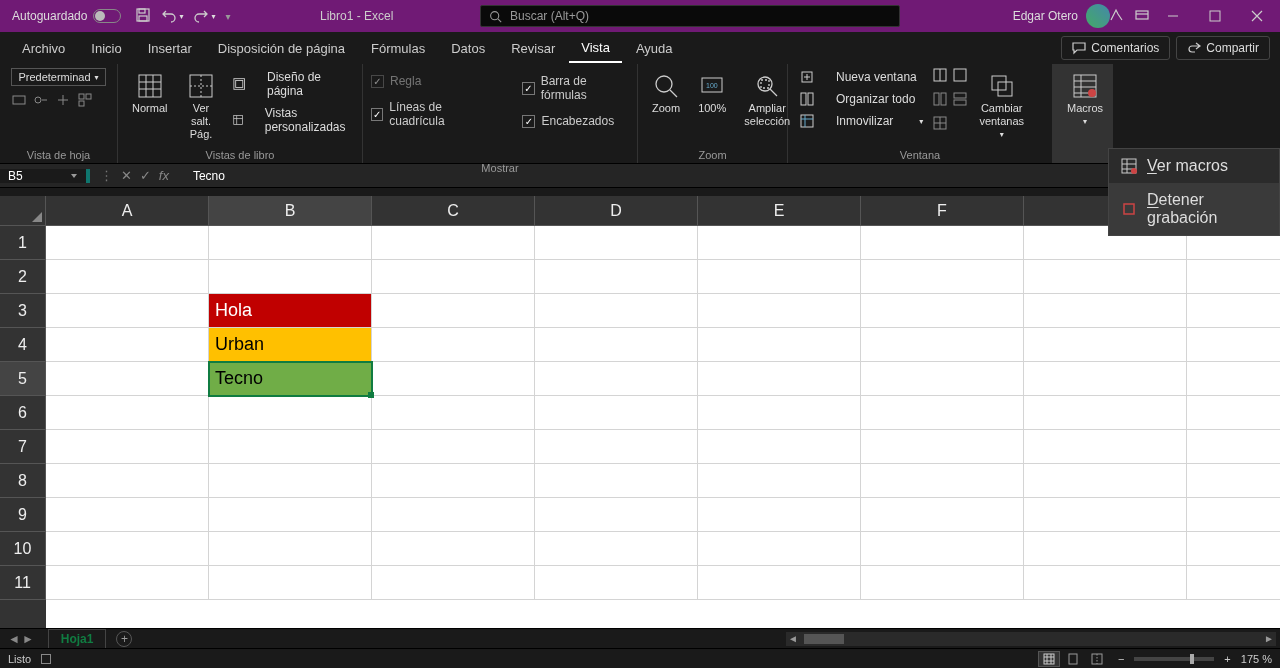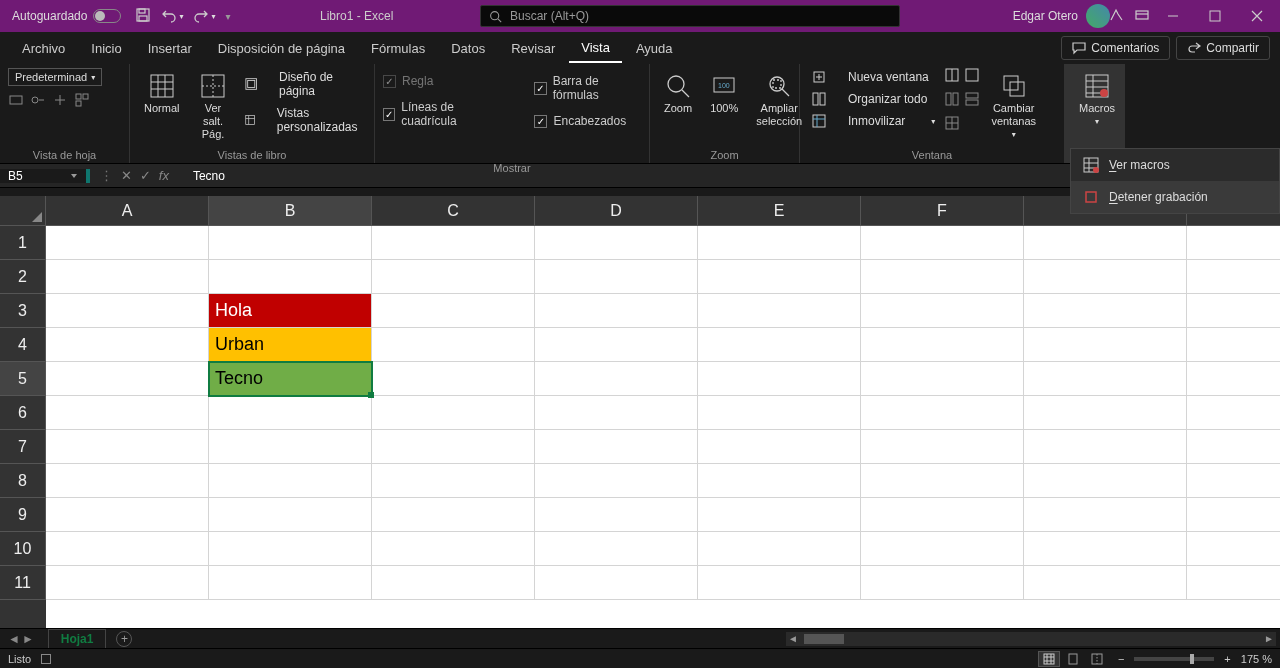--- a/index.html
+++ b/index.html
@@ -36,21 +36,21 @@
   .ribbon-btn-large svg{width:28px;height:28px;}
   .ribbon-btn-small{display:flex;align-items:center;gap:22px;font-size:12px;padding:2px 4px;cursor:pointer;}
   .ribbon-btn-small svg{width:14px;height:14px;}
   .ribbon-stack{display:flex;flex-direction:column;gap:4px;}
   .checkbox-item{display:flex;align-items:center;gap:6px;font-size:12px;color:#ccc;}
   .checkbox{width:13px;height:13px;border:1px solid #777;display:flex;align-items:center;justify-content:center;font-size:10px;}
   .checkbox.checked::after{content:"✓";color:#fff;}
   .dropdown-small{border:1px solid #555;padding:2px 6px;font-size:11px;display:flex;align-items:center;gap:4px;}
   .collapse-caret{position:absolute;right:4px;bottom:4px;font-size:10px;color:#999;}
 
-  .macros-dropdown{position:absolute;right:0;top:148px;width:210px;background:#2b2b2b;border:1px solid #444;z-index:100;font-size:12px;}
+  .macros-dropdown{position:absolute;right:0;top:148px;width:172px;background:#2b2b2b;border:1px solid #444;z-index:100;font-size:16px;}
   .macros-dropdown .dd-item{display:flex;align-items:center;gap:10px;padding:8px 12px;cursor:pointer;}
   .macros-dropdown .dd-item svg{width:16px;height:16px;flex-shrink:0;}
   .dd-item.highlighted{background:#3a3a3a;}
   .dd-underline{text-decoration:underline;text-underline-offset:2px;}
 
   .formulabar{height:24px;background:#252525;border-bottom:1px solid #000;display:flex;align-items:center;font-size:12px;}
   .namebox{width:90px;border-right:4px solid #0f766e;padding:0 8px;display:flex;align-items:center;justify-content:space-between;background:#1a1a1a;color:#fff;}
   .namebox svg{width:8px;height:8px;}
   .fb-controls{display:flex;align-items:center;gap:8px;padding:0 10px;color:#888;}
   .fb-controls span{cursor:pointer;font-size:13px;}
@@ -181,21 +181,21 @@
     <div class="action-btn">
       <svg viewBox="0 0 14 14" fill="none" stroke="#ccc" stroke-width="1.2">
           <path d="M9 2 L13 5 L9 8 M13 5 H5 A3 3 0 0 0 5 11 H8"></path>
         </svg>
       <span>Compartir</span>
     </div>
   </div>
 </div>
 
 <div class="ribbon">
-  <div class="ribbon-group" style="width:130px;">
+  <div class="ribbon-group" style="width:118px;align-items:center;">
     <div class="ribbon-group-content" style="flex-direction:column;gap:6px;">
       <div class="dropdown-small">
           <span>Predeterminad</span>
           <span style="font-size:8px;">▾</span>
         </div>
       <div class="ribbon-icon-row">
         <span><svg width="16" height="16" viewBox="0 0 16 16" fill="none" stroke="#888">
               <rect x="2" y="4" width="12" height="8"></rect>
             </svg></span>
         <span><svg width="16" height="16" viewBox="0 0 16 16" fill="none" stroke="#888">

